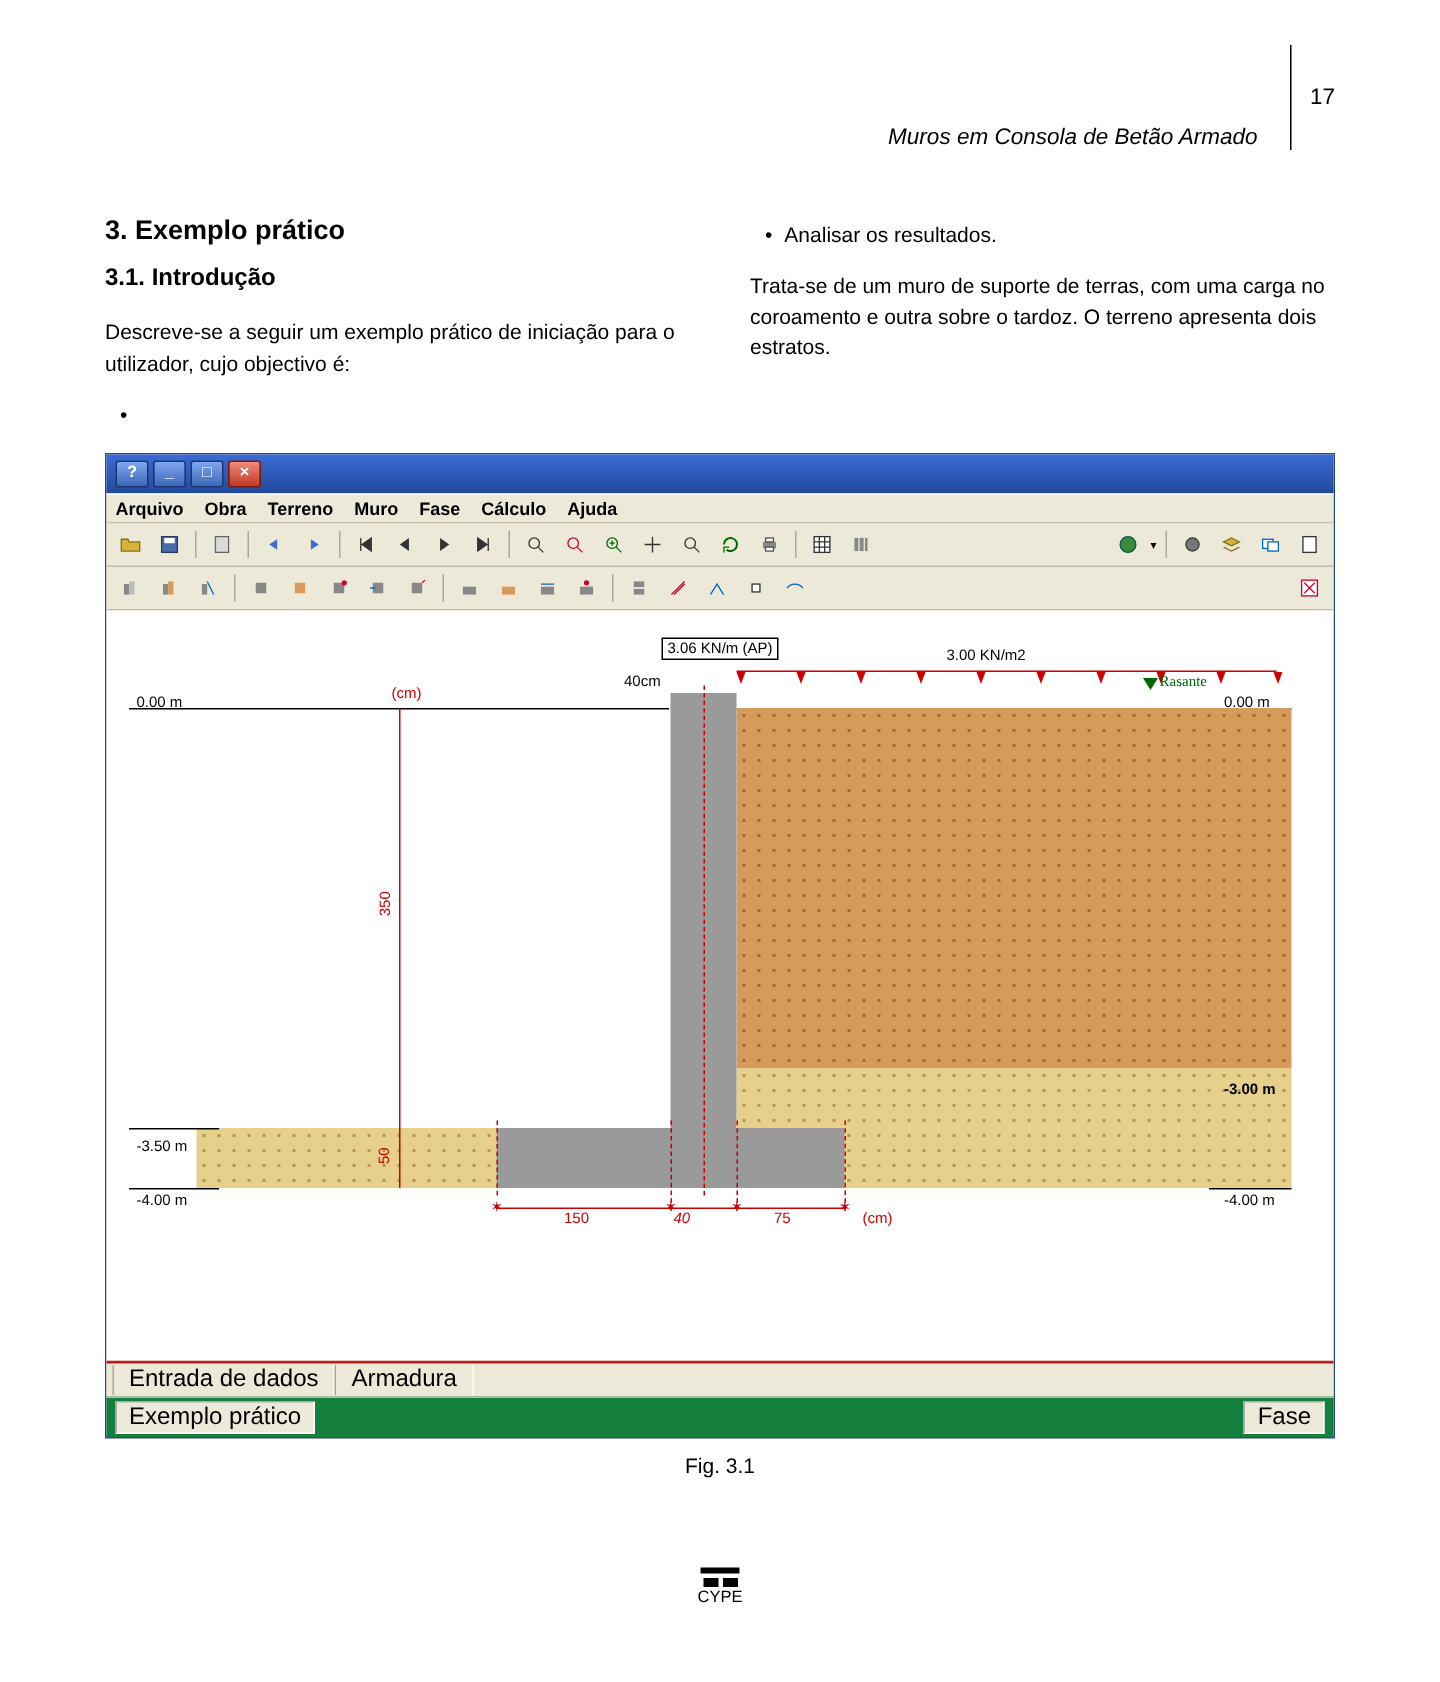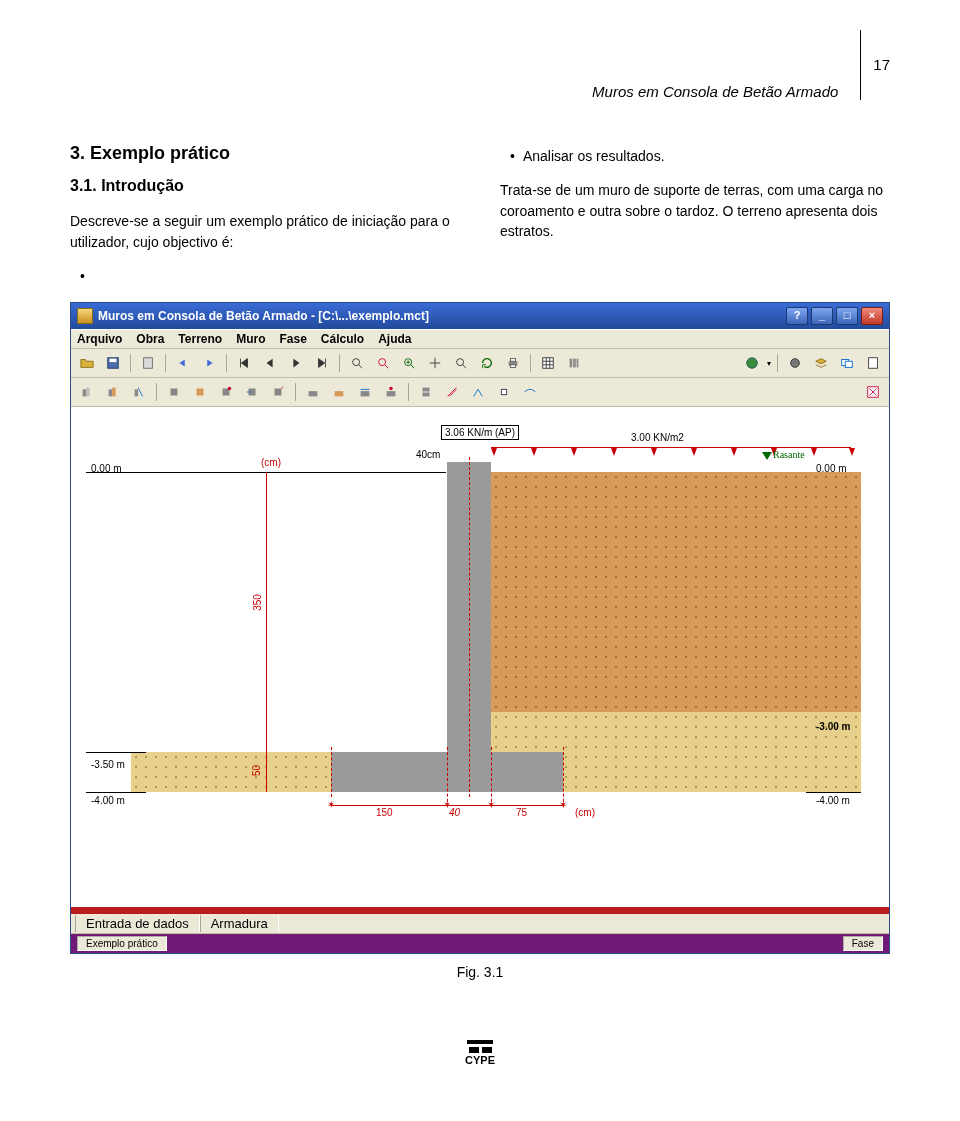--- a/index.html
+++ b/index.html
@@ -224,55 +224,55 @@
     position: absolute;
     font-size: 10px;
     color: #cc0000;
   }
   .guide-line {
     position: absolute;
     border-top: 1px solid #000;
   }
   .status-tabs {
     background: #ece9d8;
-    border-top: 7px solid #b91c1c;
-    font-size: 13px;
+    border-top: 2px solid #b91c1c;
+    font-size: 16px;
     padding: 1px 4px;
     display: flex;
     gap: 0;
   }
   .status-tab {
     border-left: 1px solid #aca899;
     border-right: 1px solid #fff;
     padding: 1px 10px;
     cursor: pointer;
   }
   .status-row {
-    background: #701a75;
+    background: #15803d;
     border-top: 1px solid #c0bca8;
-    font-size: 10px;
+    font-size: 16px;
     padding: 2px 6px;
     display: flex;
     justify-content: space-between;
   }
   .status-cell {
     border: 1px inset #fff;
     padding: 1px 8px;
     background: #ece9d8;
   }
   .fig-caption {
     text-align: center;
     font-size: 14px;
     margin-top: 10px;
   }
   .footer-logo {
     text-align: center;
     margin-top: 60px;
     font-size: 11px;
-    font-weight: bold;
+    font-weight: normal;
   }
   .footer-logo .bars {
     display: flex;
     justify-content: center;
     gap: 3px;
     margin-bottom: 1px;
   }
   .footer-logo .bar {
     width: 10px;
     height: 6px;
@@ -309,24 +309,20 @@
         <span class="dot">•</span>
         <span>Analisar os resultados.</span>
       </div>
       <p>Trata-se de um muro de suporte de terras, com uma carga no coroamento e outra sobre o tardoz. O terreno apresenta dois estratos.</p>
     </div>
   </div>
 
   <div class="app-window">
 
     <div class="title-bar">
-      <div class="title-bar-left">
-        <div class="title-icon"></div>
-        <span>Muros em Consola de Betão Armado - [C:\...\exemplo.mct]</span>
-      </div>
       <div class="title-icons-right">
         <div class="win-btn">?</div>
         <div class="win-btn">_</div>
         <div class="win-btn">□</div>
         <div class="win-btn close">×</div>
       </div>
     </div>
 
     <div class="menu-bar">
       <span class="menu-item">Arquivo</span>

